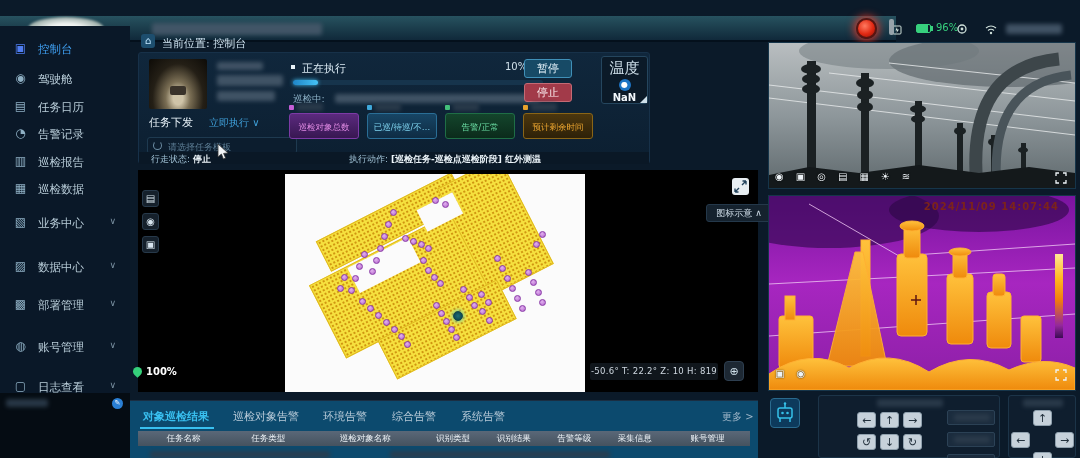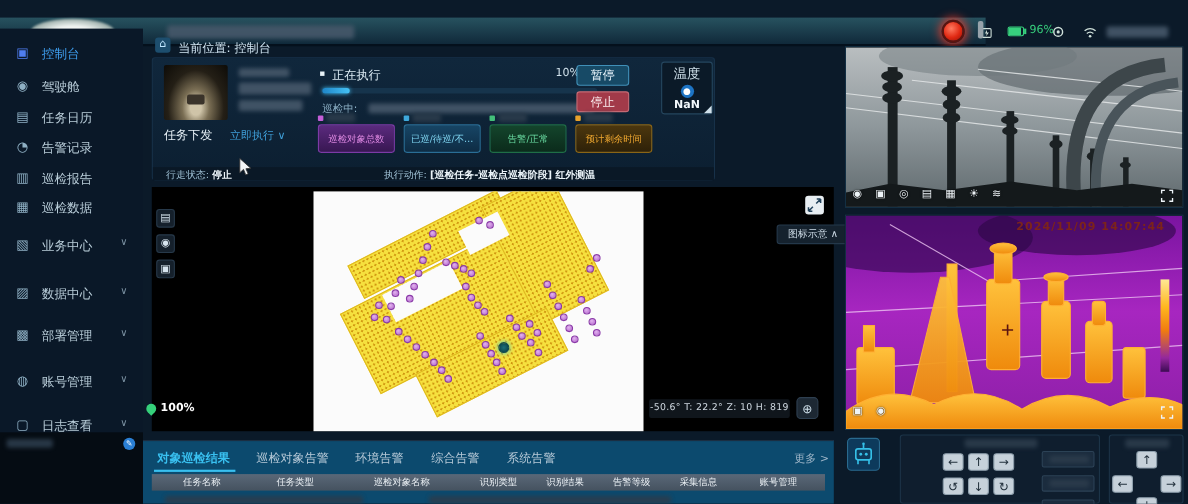--- a/index.html
+++ b/index.html
@@ -36,21 +36,21 @@
   #thumb .bot{position:absolute;left:21px;top:27px;width:16px;height:9px;background:#3a332a;border-radius:2px}
   #run-dot{left:152px;top:12px;width:4px;height:4px;background:#e8f2f8}
   #run-label{left:163px;top:8px;font-size:11px;color:#dcebf4}
   #run-pct{left:366px;top:8px;font-size:10px;color:#cfe0ea}
   #pbar{left:154px;top:27px;width:250px;height:5px;background:#16344c;border-radius:3px}
   #pfill{left:0;top:0;width:25px;height:5px;background:linear-gradient(90deg,#1f86c8,#45c2f5);border-radius:3px;box-shadow:0 0 4px #45c2f5}
   #insp-label{left:154px;top:40px;font-size:9.5px;color:#8fb3c8}
   #pause-btn{left:385px;top:6px;width:48px;height:19px;background:#174a66;border:1px solid #4090b8;border-radius:3px;color:#eaf6fd;font-size:11px;text-align:center;line-height:17px;cursor:pointer}
   #stop-btn{left:385px;top:30px;width:48px;height:19px;background:#a23a49;border:1px solid #c46a74;border-radius:3px;color:#fbeef0;font-size:11px;text-align:center;line-height:17px;cursor:pointer}
   #temp-box{left:462px;top:3px;width:47px;height:48px;background:#0b1a28;border:1px solid #25465e;border-radius:3px;text-align:center}
-  #temp-box .t-label{font-size:12px;color:#cfe0ea;margin-top:2px}
+  #temp-box .t-label{font-size:15px;color:#cfe0ea;margin-top:2px}
   #temp-ico{margin:1px auto 0;width:12px;height:12px;border-radius:50%;background:#1d74c4;color:#fff;font-size:8px;line-height:12px}
   #temp-box .t-val{font-size:10px;color:#f2f8fc;font-weight:bold;margin-top:1px}
   #temp-corner{position:absolute;right:0;bottom:0;width:0;height:0;border-right:7px solid #cfe0ea;border-top:7px solid transparent}
   #dispatch-label{left:10px;top:62px;font-size:11px;font-weight:normal;color:#e8f2f8}
   #exec-now{left:70px;top:63px;font-size:10px;color:#3f9fd8;cursor:pointer}
   #select{left:8px;top:84px;width:150px;height:17px;background:#0c1d2e;border:1px solid #1e3a50;border-radius:3px}
   #spinner{position:absolute;left:5px;top:3px;width:9px;height:9px;border:1.5px solid #6b8ca2;border-top-color:transparent;border-radius:50%}
   #select .ph{position:absolute;left:20px;top:3px;font-size:9px;color:#5d7e95}
   #status-strip{left:0;top:99px;width:510px;height:12px;background:#0a1826;font-size:9px;color:#9fc0d4}
   #status-strip b{color:#ecf4f9;font-weight:bold}
@@ -214,20 +214,24 @@
 
   <div id="temp-box" class="abs">
     <div class="t-label">温度</div>
     <div id="temp-ico">●</div>
     <div class="t-val">NaN</div>
     <div id="temp-corner"></div>
   </div>
 
   <div id="dispatch-label" class="abs">任务下发</div>
   <div id="exec-now" class="abs">立即执行 ∨</div>
+  <div id="select" class="abs">
+    <div id="spinner"></div>
+    <div class="ph">请选择任务模板</div>
+  </div>
 
   <div class="chip-dot abs" style="left:150px;top:52px;background:#c45fd8"></div>
   <div class="blur dark" style="left:158px;top:50px;width:26px;height:8px"></div>
   <div class="chip purple abs" style="left:150px;top:60px">巡检对象总数</div>
 
   <div class="chip-dot abs" style="left:228px;top:52px;background:#3fa9dc"></div>
   <div class="blur dark" style="left:236px;top:50px;width:26px;height:8px"></div>
   <div class="chip blue abs" style="left:228px;top:60px">已巡/待巡/不…</div>
 
   <div class="chip-dot abs" style="left:306px;top:52px;background:#43c07a"></div>

